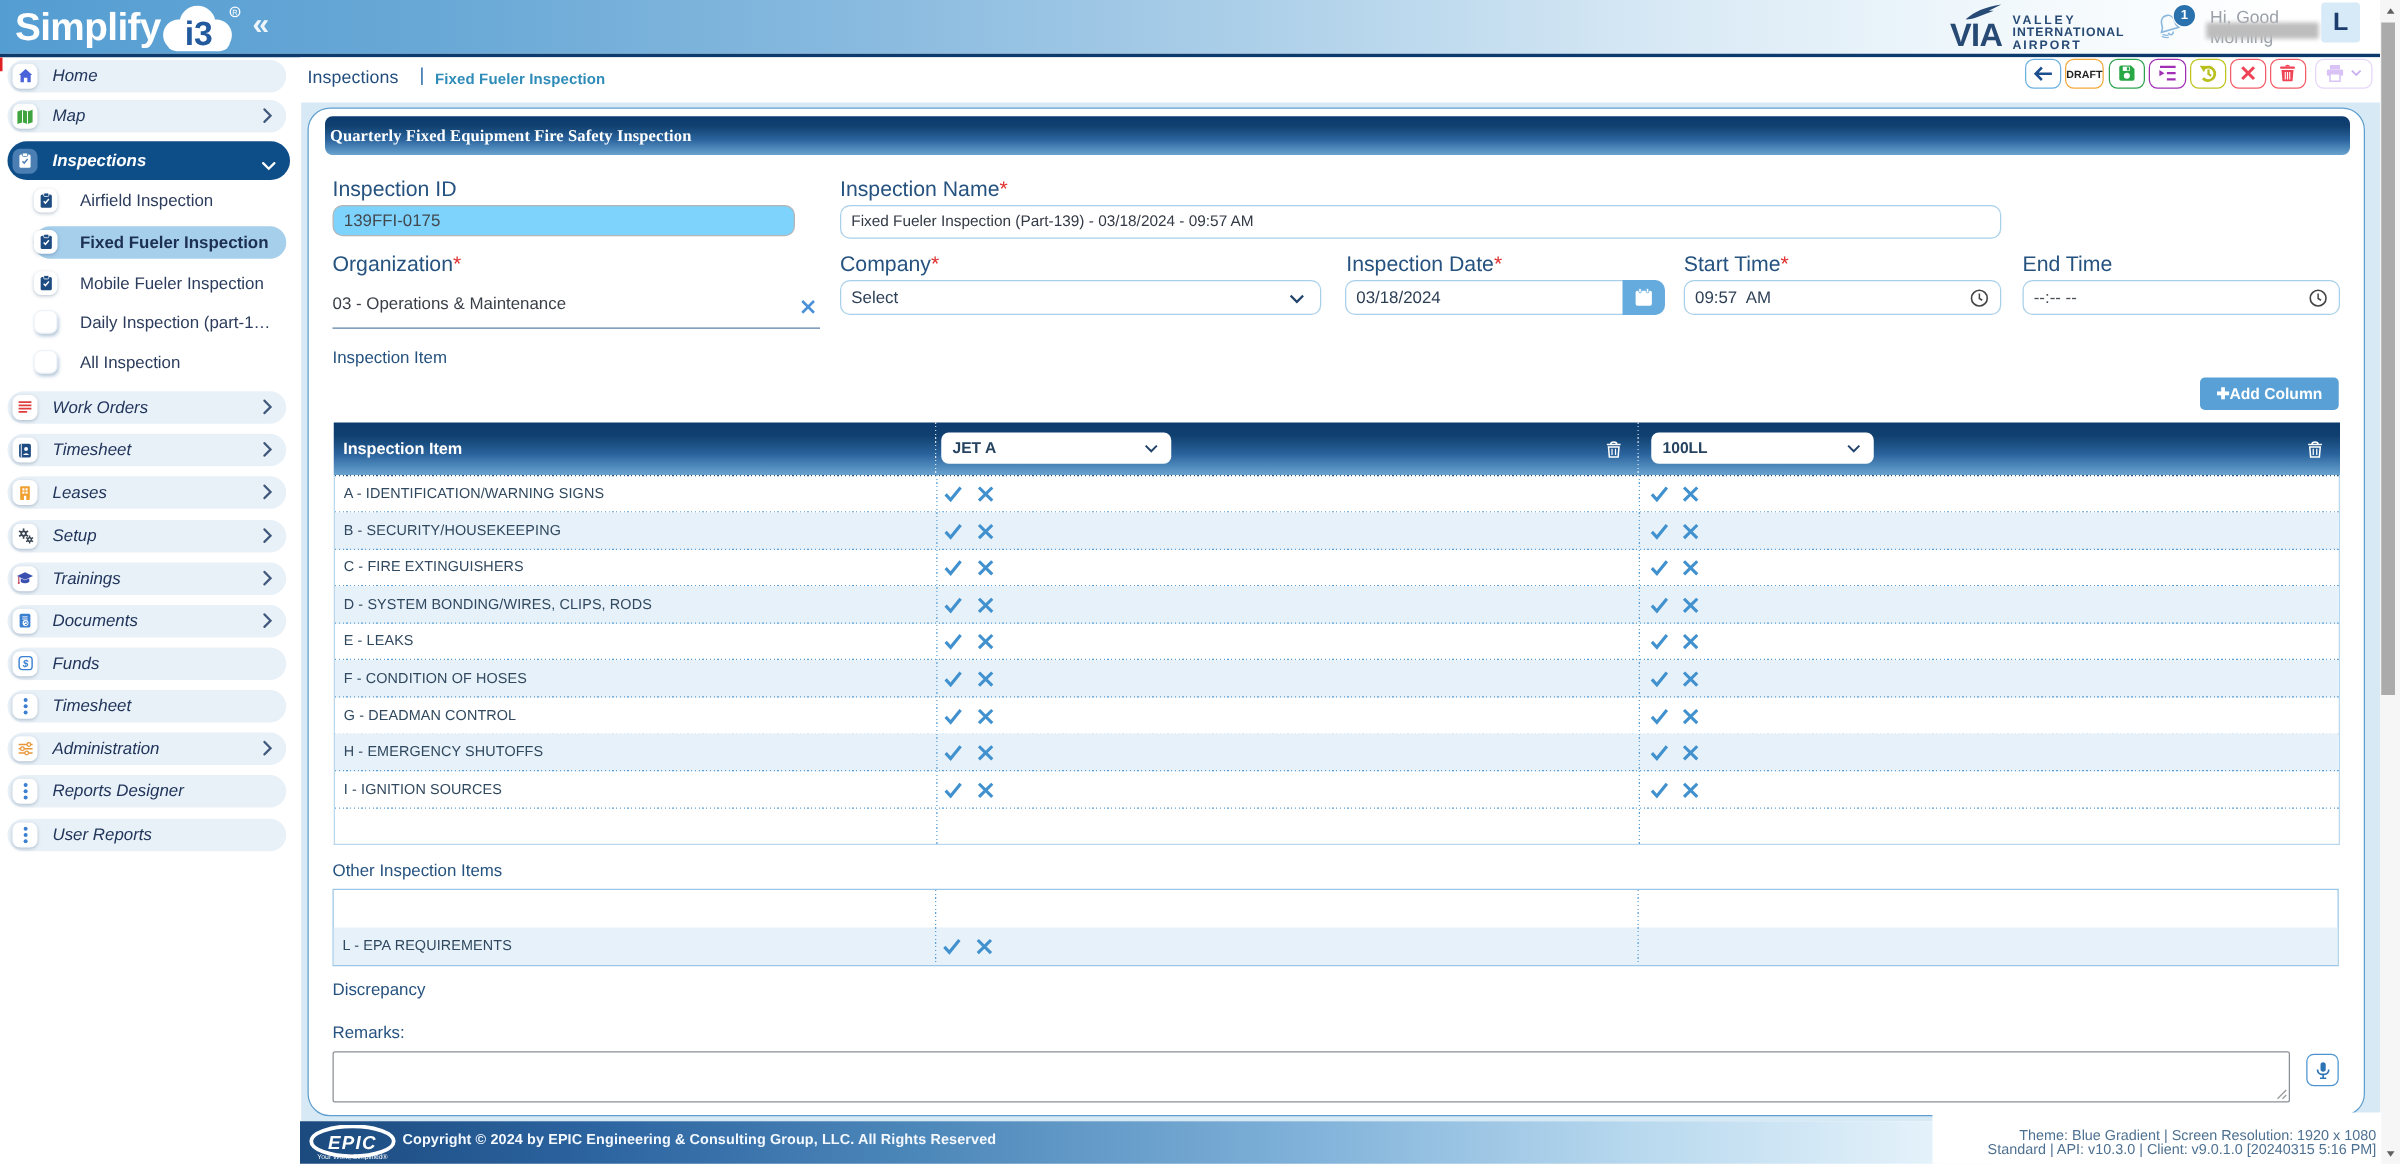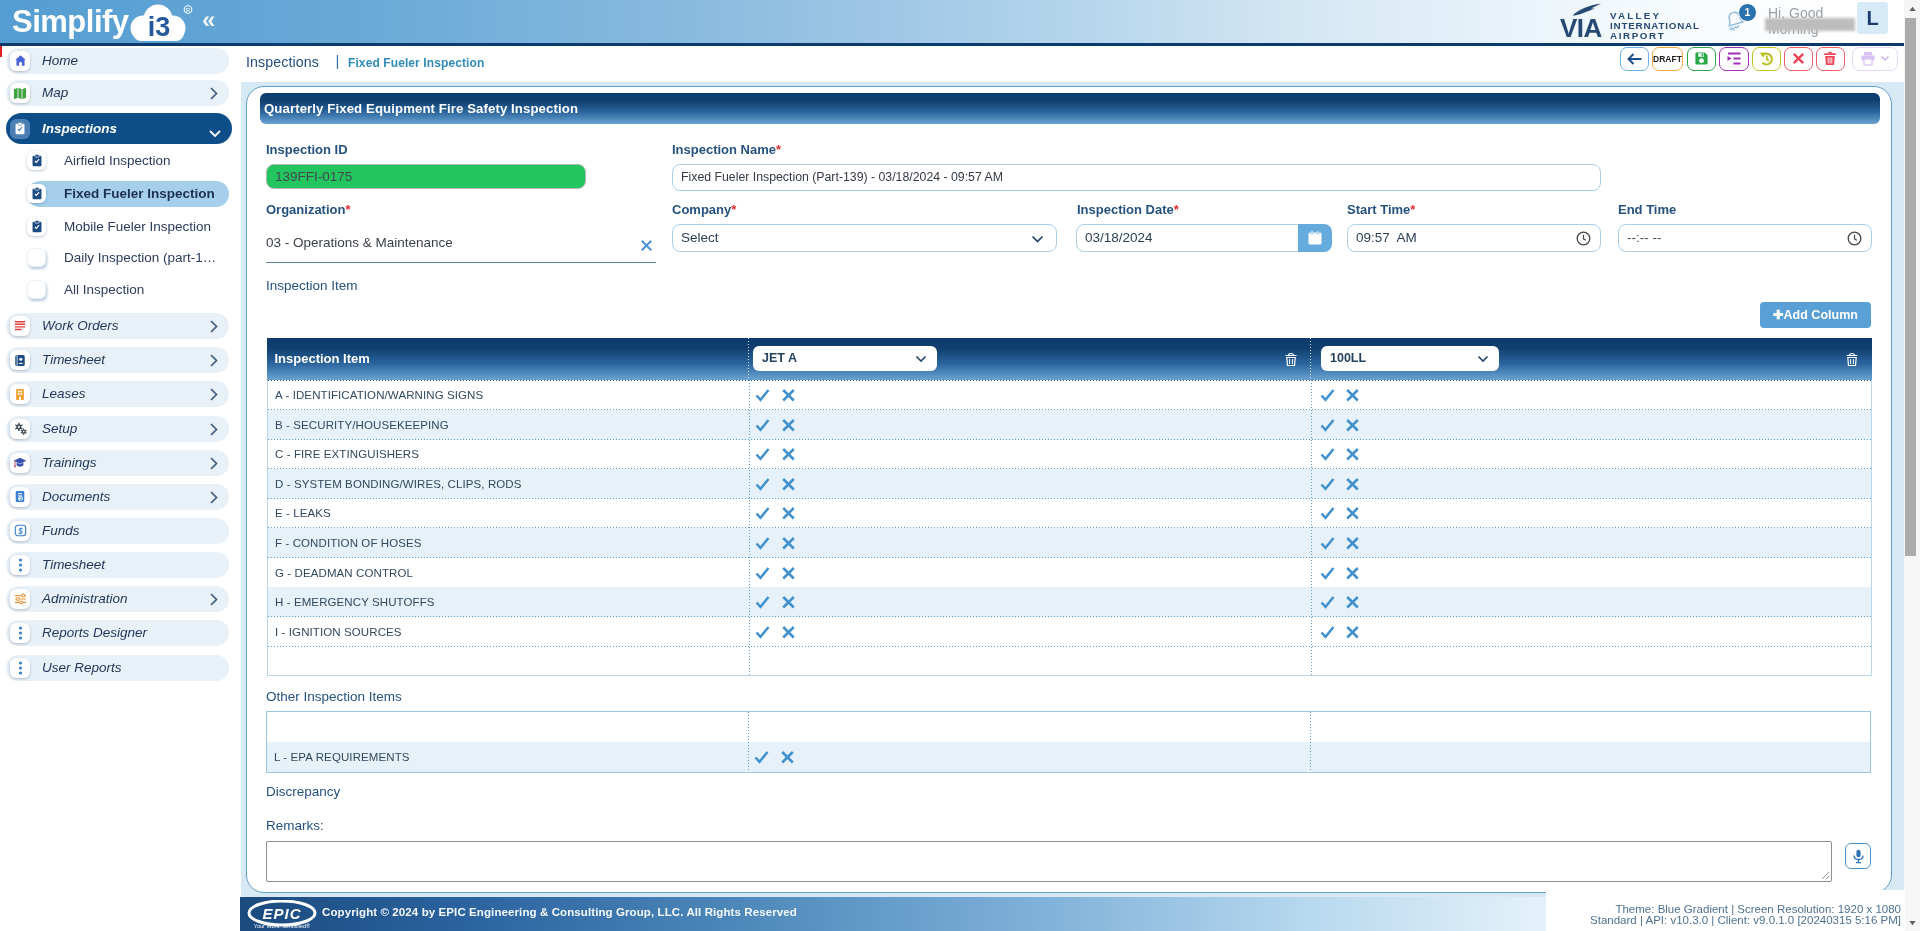--- a/index.html
+++ b/index.html
@@ -32,22 +32,22 @@
 #footer { position:absolute; left:0; top:851px; width:1664px; height:34px;
   background:linear-gradient(90deg,#1b4a7e 0%,#2c64a0 14%,#4d88ba 30%,#7fb1d9 48%,#b7d8ee 64%,#e3f1fa 78%,#ffffff 90%); }
 #whitebox { position:absolute; left:1306px; top:844px; width:359px; height:41px; background:#fff; color:#4e7191; font-size:11.5px; text-align:right; padding-top:14px; padding-right:4px; line-height:11px; }
 
 
 #sbar { position:absolute; left:1904px; top:0; width:16px; height:931px; background:#f6f6f6; }
 #sthumb { position:absolute; left:1905px; top:18px; width:11px; height:538px; background:#ababab; }
 
 
 .hdrbar { background:linear-gradient(180deg,#0c3a6f 0%,#10406f 25%,#2a639c 60%,#4c87ba 82%,#6ba3cf 100%); }
-#qbar { position:absolute; left:13px; top:6px; width:1620px; height:31px; border-radius:6px; color:#fff; font-size:13.2px; font-weight:bold; line-height:31px; padding-left:4px; letter-spacing:0.1px; }
-.lbl { position:absolute; font-size:13px; color:#25527f; font-weight:700; }
+#qbar { position:absolute; left:13px; top:6px; width:1620px; height:31px; border-radius:6px; color:#fff; font-size:13.2px; font-weight:bold; line-height:31px; padding-left:4px; letter-spacing:0.1px;font-family:Liberation Serif, serif; }
+.lbl { position:absolute; font-size:17px; color:#25527f; font-weight:400; }
 .req { color:#e03030; }
 .inp { position:absolute; background:#fff; border:1.5px solid #a8d0ea; border-radius:8px; font-size:13.5px; color:#333a45; padding-left:8px; }
 .seclbl { position:absolute; font-size:13.5px; color:#25527f; font-weight:500; }
 
 
 #tbl1 { position:absolute; left:20px; top:251px; width:1605px; height:338px; }
 #tbl2 { position:absolute; left:19px; top:623.5px; width:1605px; height:62px; border:1px solid #9cc6e6; }
 .tbtn { position:absolute; top:0.5px; width:29.5px; height:24px; background:#fff; border:1.5px solid; border-radius:7px; display:flex; align-items:center; justify-content:center; }
 .hsel { top:8px; width:184px; height:25px; background:#fff; border-radius:6px; font-size:12.5px; color:#25425f; font-weight:bold; line-height:25px; padding-left:9px; }
 .rt { position:absolute; left:7px; }
@@ -397,21 +397,21 @@
         <svg width="10" height="7" viewBox="0 0 10 7" style="margin-left:4px">
           <path d="M1.5 1.5 L5 5 L8.5 1.5" stroke="#cbb2ef" stroke-width="1.5" fill="none"></path>
         </svg>
       </div>
   </div>
   <div id="bluewrap">
       <div id="card">
     <div id="qbar" class="hdrbar">Quarterly Fixed Equipment Fire Safety Inspection</div>
 
     <div class="lbl" style="left:19px;top:54.5px">Inspection ID</div>
-    <div class="inp" style="left:19px;top:77px;width:320px;height:25px;background:#22c55e;border:1px solid #b5b5b5;line-height:23px;color:#43484f">139FFI-0175</div>
+    <div class="inp" style="left:19px;top:77px;width:370px;height:25px;background:#7dd3fc;border:1px solid #b5b5b5;line-height:23px;color:#43484f">139FFI-0175</div>
     <div class="lbl" style="left:425px;top:54.5px">Inspection Name<span class="req">*</span></div>
     <div class="inp" style="left:425px;top:77px;width:929px;height:27px;line-height:24px;font-size:12.3px">Fixed Fueler Inspection (Part-139) - 03/18/2024 - 09:57 AM</div>
 
     <div class="lbl" style="left:19px;top:114.5px">Organization<span class="req">*</span></div>
     <div class="abs" style="left:19px;top:147.5px;font-size:13.5px;color:#3a3f48">03 - Operations &amp; Maintenance</div>
     <svg class="abs" style="left:393px;top:152px" width="13" height="13" viewBox="0 0 13 13">
           <path d="M1.8 1.8 L11.2 11.2 M11.2 1.8 L1.8 11.2" stroke="#4a90d9" stroke-width="2"></path>
         </svg>
     <div class="abs" style="left:19px;top:175px;width:390px;height:1px;background:#5b80a8"></div>
     <div class="lbl" style="left:425px;top:114.5px">Company<span class="req">*</span></div>

